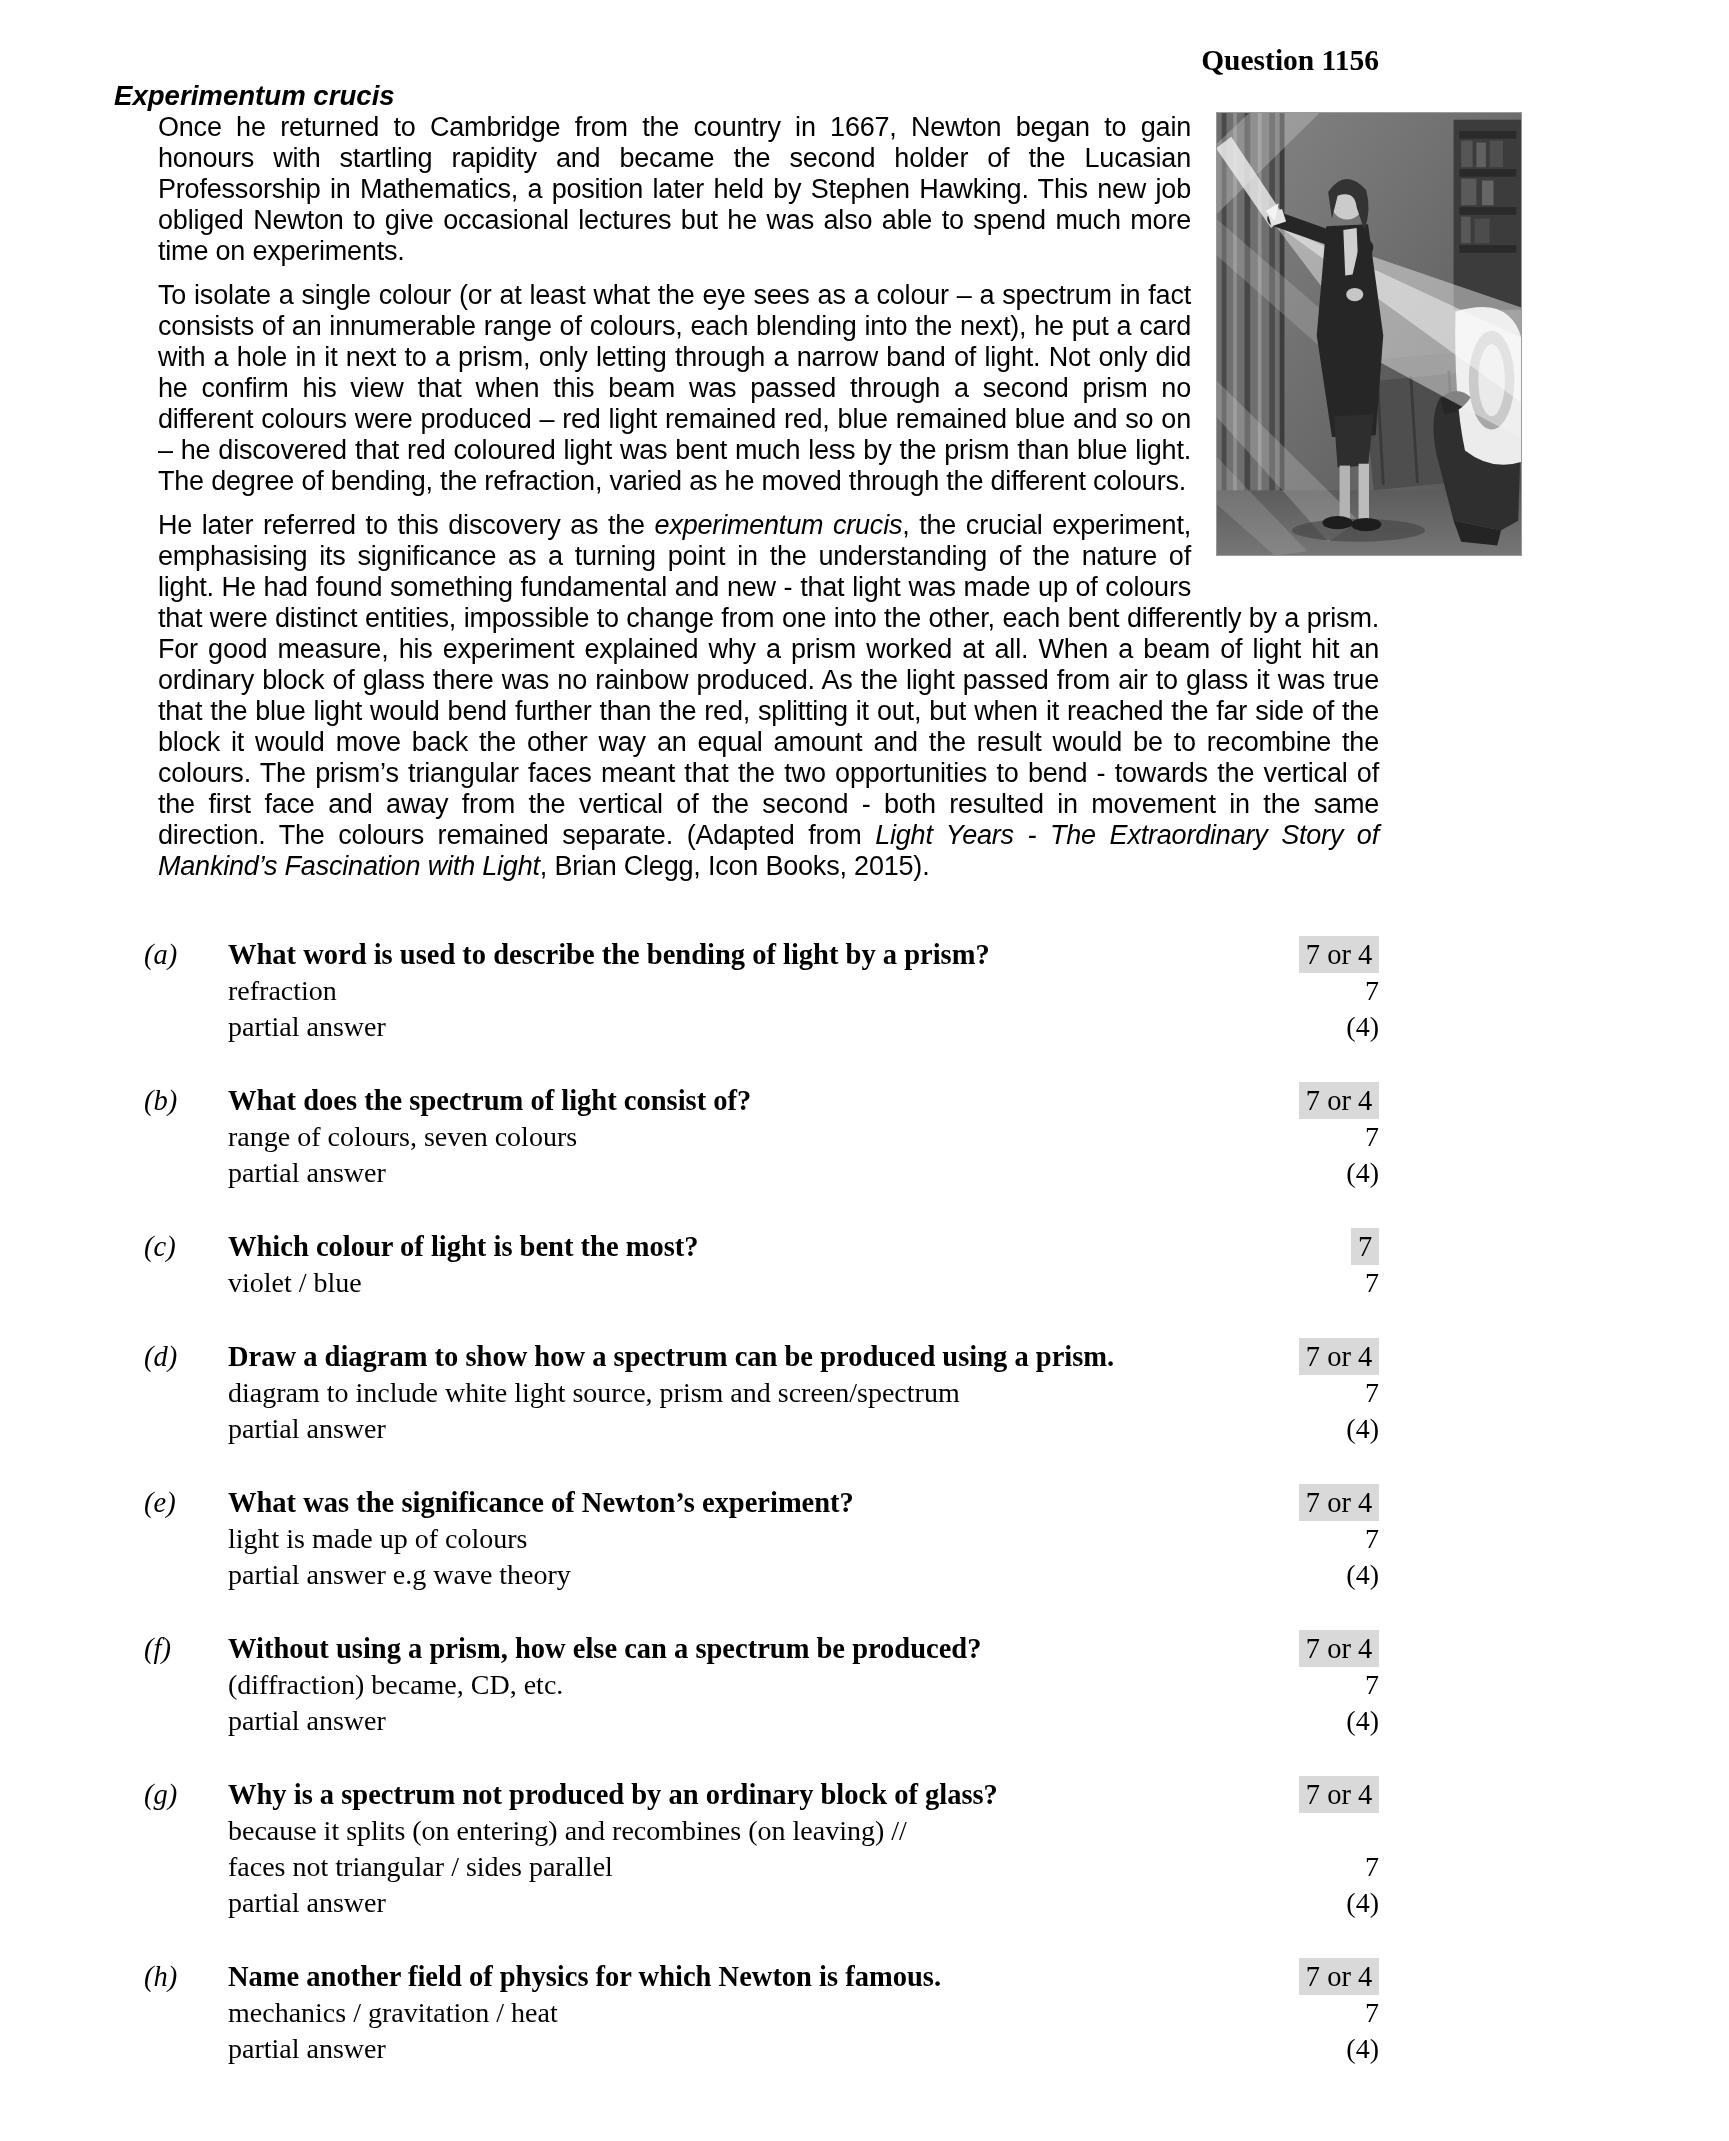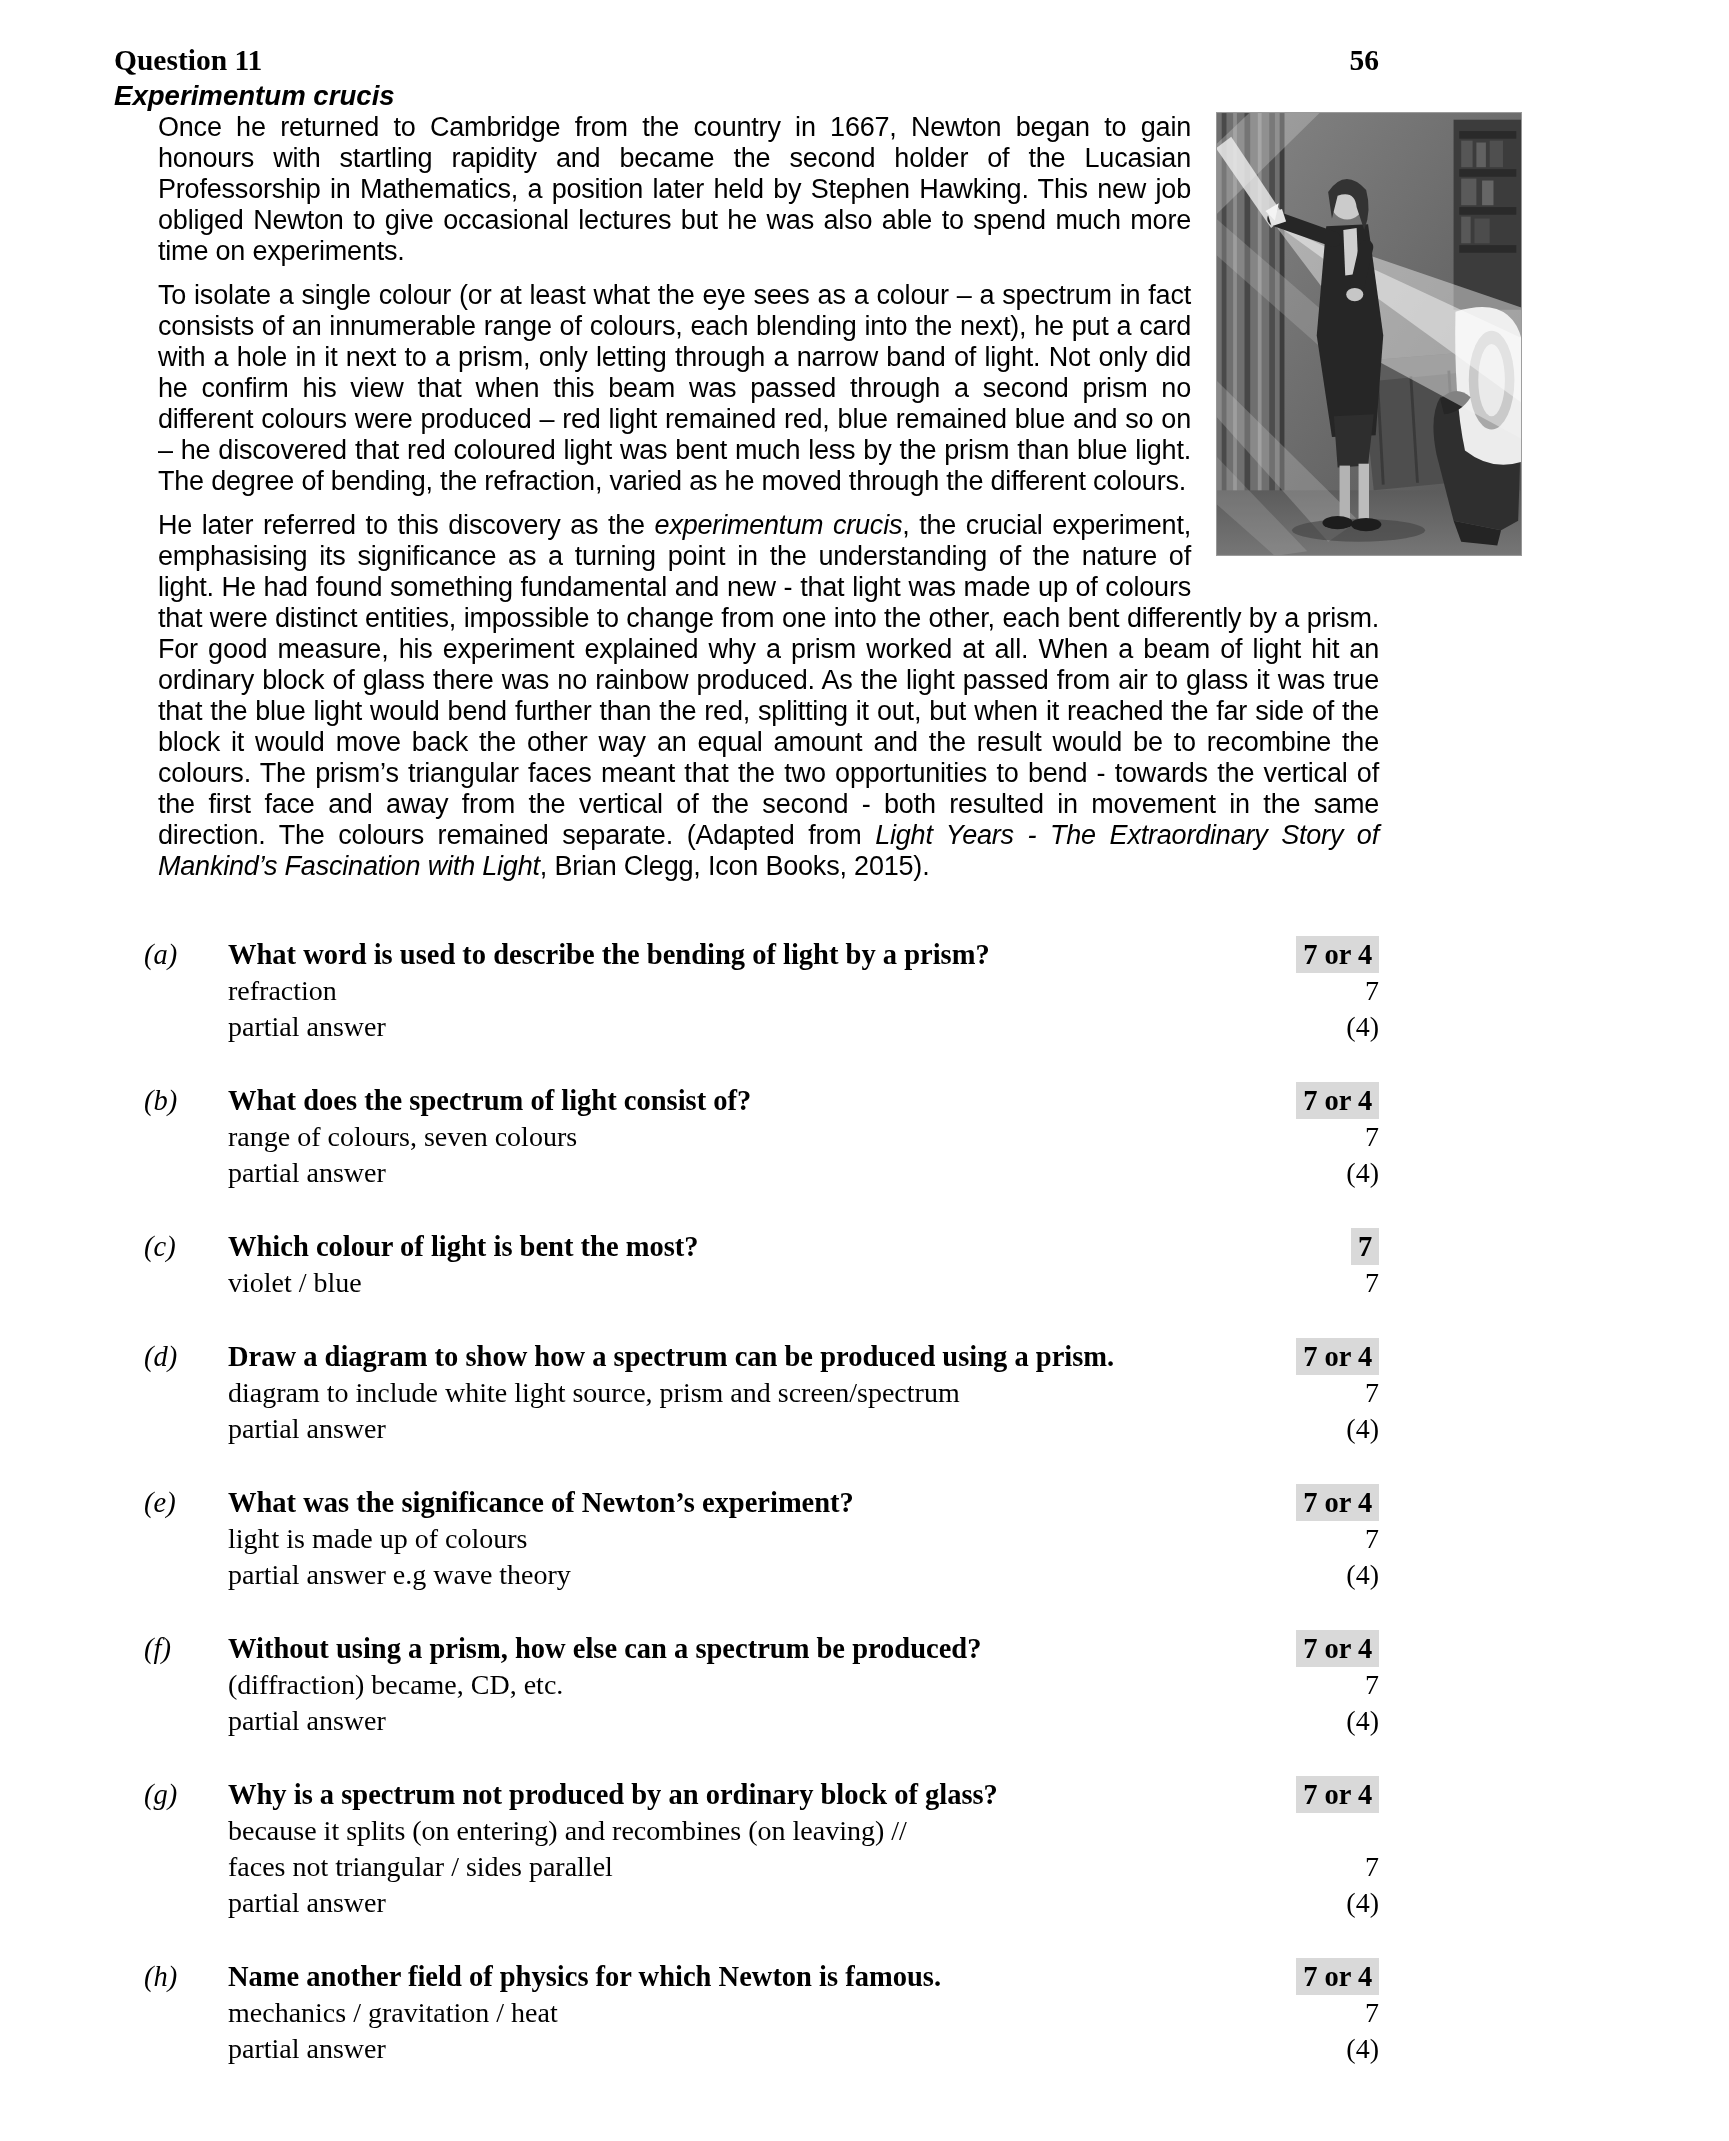--- a/index.html
+++ b/index.html
@@ -11,21 +11,21 @@
     color: #000;
   }
   .page {
     position: relative;
     width: 1729px; height: 2142px;
     box-sizing: border-box;
     padding: 42px 350px 0 114px;
   }
   
   .head-row {
-    display: flex; justify-content: space-between; align-items: baseline;
+    display: flex; justify-content: flex-end; align-items: baseline;
     font-family: "Liberation Serif", serif;
     font-weight: bold; font-size: 29.5px; line-height: 36px;
   }
   .subtitle {
     font-family: "Liberation Sans", sans-serif;
     font-weight: bold; font-style: italic;
     font-size: 27.6px; line-height: 32px;
     margin-top: 1.9px;
   }
   
@@ -46,21 +46,21 @@
     margin: 0; padding: 0;
   }
   .newton-figure svg { display: block; width: 306px; height: 444px; }
   
   .questions { margin-top: 55px; font-family: "Liberation Serif", serif; }
   .q-block { margin-bottom: 38px; }
   .q-row { display: flex; align-items: flex-start; font-size: 28.5px; line-height: 35px; }
   .q-label { width: 114px; box-sizing: border-box; padding-left: 30px; font-style: italic; flex: none; }
   .q-text { flex: 1; font-weight: bold; padding-right: 22px; }
   .q-marks {
-    font-weight: bold; white-space: nowrap;
+    font-weight: normal; white-space: nowrap;
     background: #d9d9d9;
     padding: 1px 6.7px; margin-top: -1px;
     flex: none;
   }
   .a-row { display: flex; font-size: 28px; line-height: 36px; }
   .a-text { margin-left: 114px; flex: 1; padding-right: 13.3px; }
   .a-mark { white-space: nowrap; text-align: right; flex: none; }
 </style>
 </head>
 <body>

